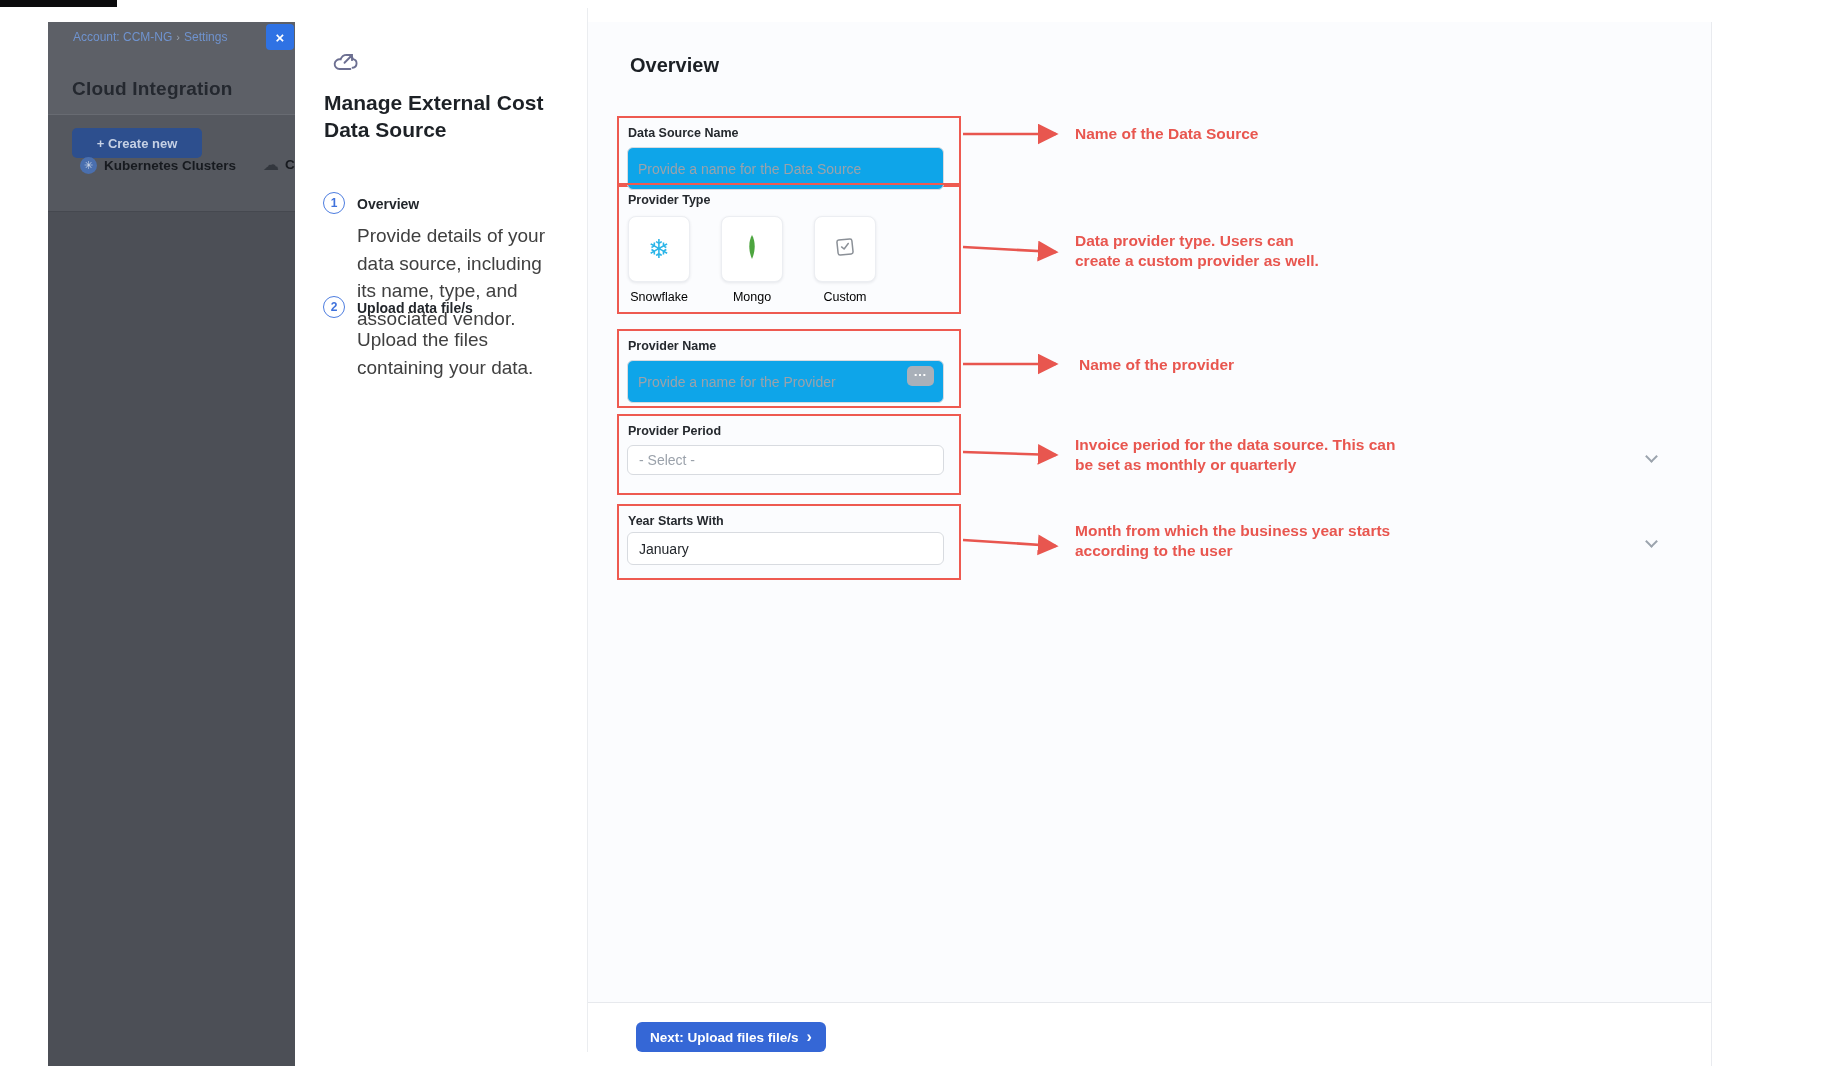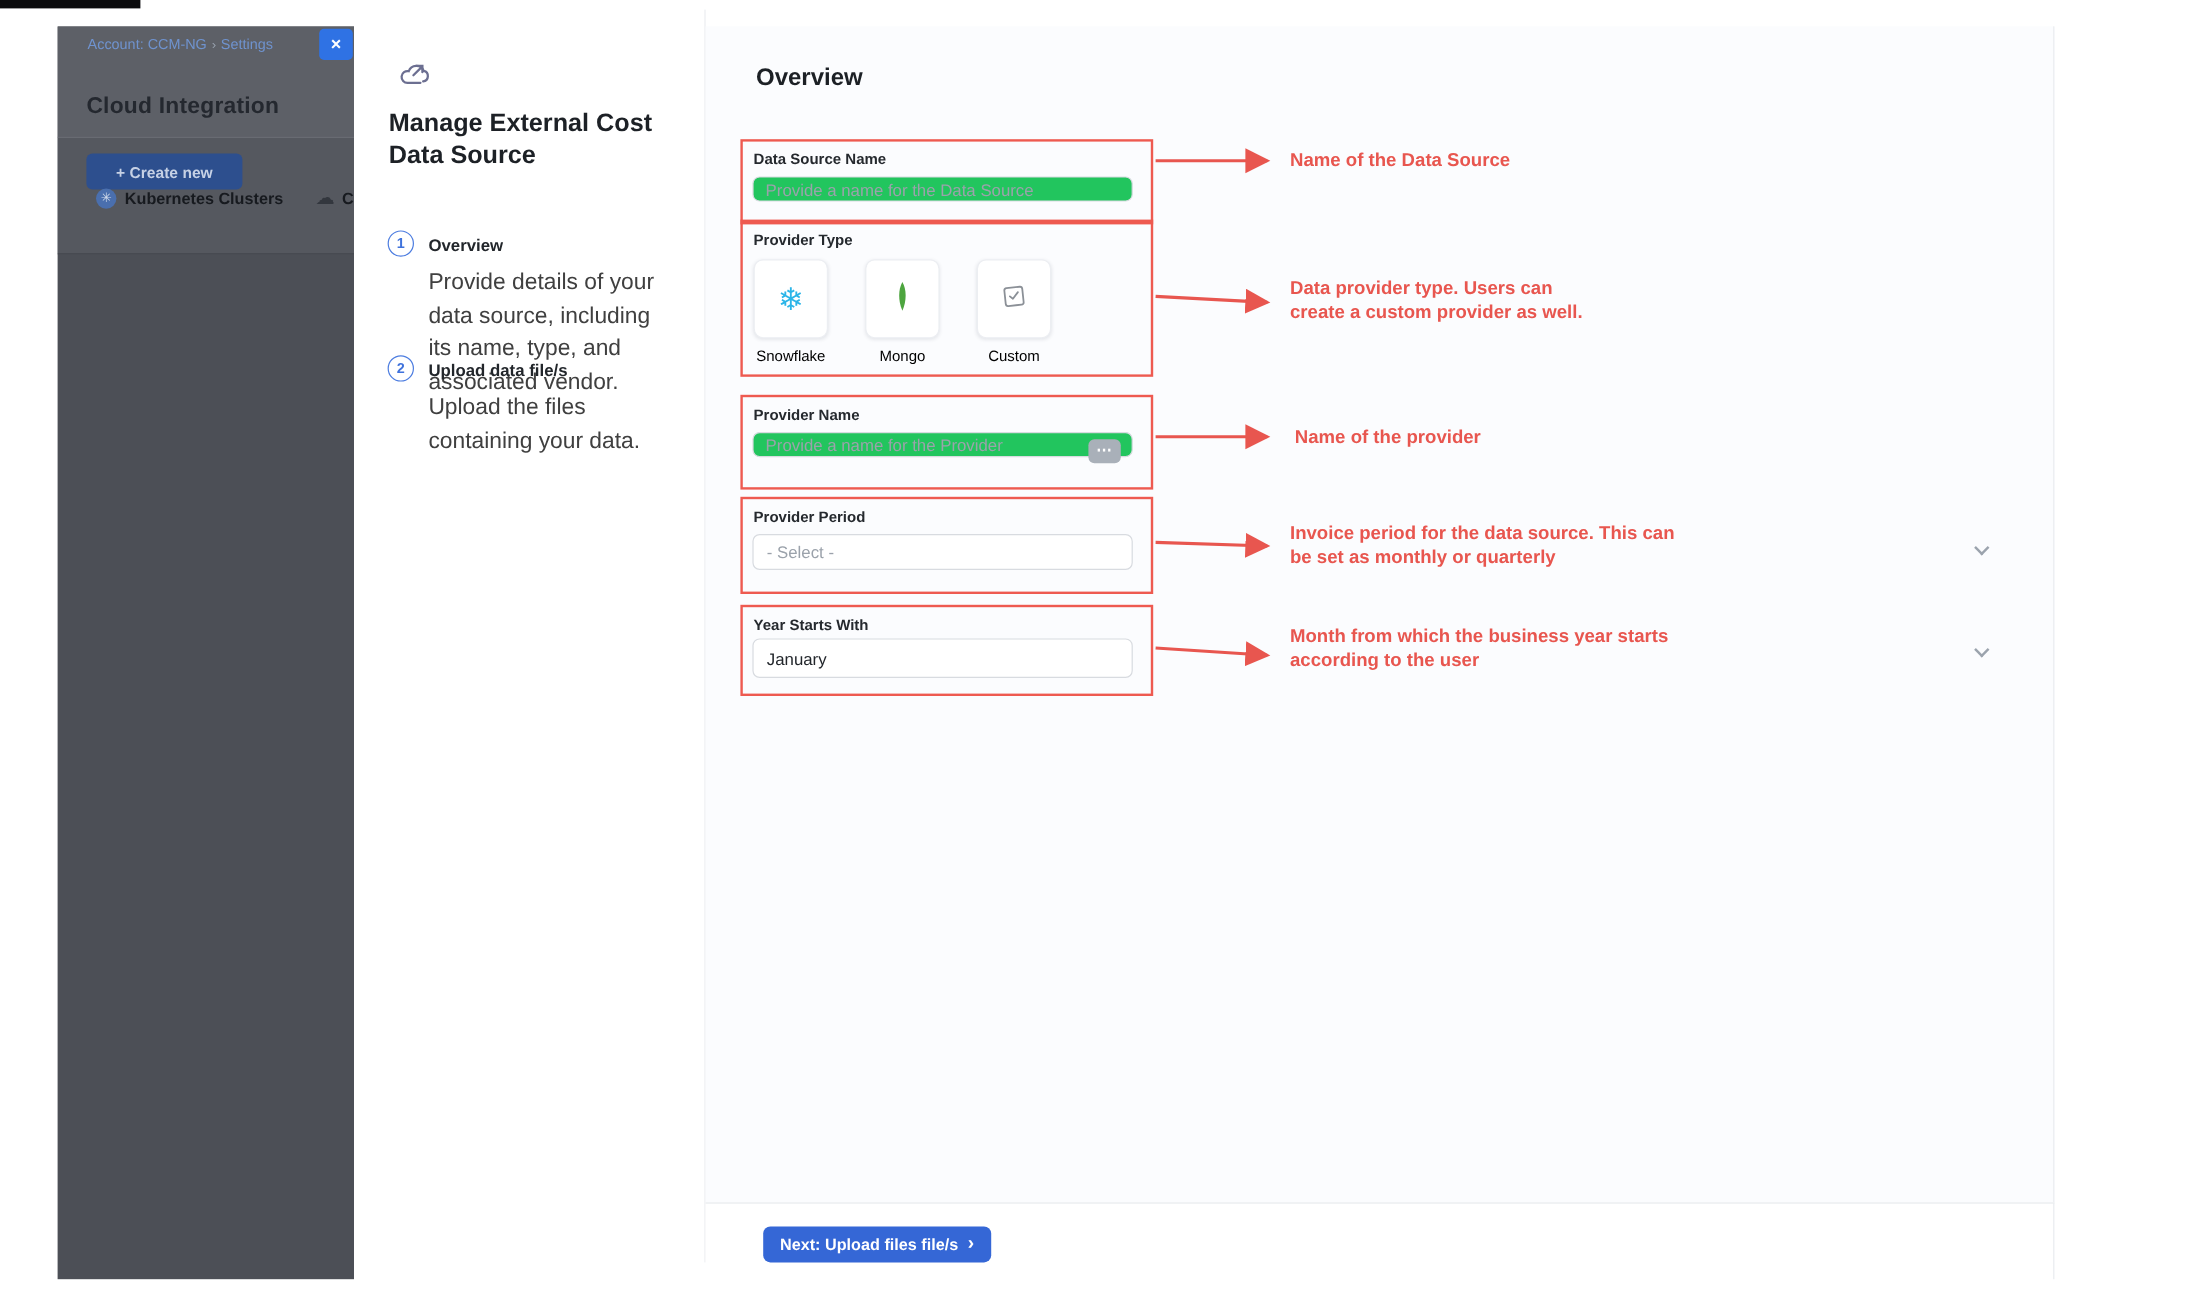--- a/index.html
+++ b/index.html
@@ -43,21 +43,21 @@
   .form-area { left:588px; top:22px; width:1124px; height:980px; background:#fbfcfe; border-right:1px solid #e9ebef; }
   .form-heading { position:absolute; left:42px; top:32px; font-size:20px; font-weight:bold; color:#1c2025; }
 
   .group { position:absolute; left:617px; width:344px; border:2px solid #ee5a50; background:transparent; z-index:2; }
   .g1 { top:116px;  height:71px; }
   .g2 { top:183px; height:131px; }
   .g3 { top:329px; height:79px; }
   .g4 { top:414px; height:81px; }
   .g5 { top:504px; height:76px; }
   .field-label { position:absolute; left:9px; top:8px; font-size:12.5px; font-weight:600; color:#25292e; }
-  .text-input { position:absolute; left:8px; top:29px; width:317px; height:21px; border:1px solid #d8dbe0; border-radius:6px; background:#22c55e; padding:0 10px; font-size:14px; color:#22262b; font-family:inherit; }
+  .text-input { position:absolute; left:8px; top:29px; width:317px; height:43px; border:1px solid #d8dbe0; border-radius:6px; background:#0ea5e9; padding:0 10px; font-size:14px; color:#22262b; font-family:inherit; }
   .text-input::placeholder { color:#9ba2ab; opacity:1; }
   .select-box { position:absolute; left:8px; top:29px; width:317px; height:30px; border:1px solid #d8dbe0; border-radius:6px; background:#ffffff; display:flex; align-items:center; padding:0 11px; font-size:14px; cursor:pointer; }
   .placeholder-text { color:#9ba2ab; }
   .value-text { color:#22262b; }
   .g5 .select-box { height:33px; top:26px; }
 
   .cards-row { position:absolute; left:9px; top:31px; display:flex; }
   .pcard { width:62px; height:66px; background:#ffffff; border:1px solid #eceef2; border-radius:8px; box-shadow:0 1px 3px rgba(40,50,70,.10); margin-right:31px; display:flex; align-items:center; justify-content:center; cursor:pointer; }
   .card-labels { position:absolute; left:9px; top:105px; display:flex; }
   .card-label { width:62px; margin-right:31px; text-align:center; font-size:12.5px; color:#000000; }

